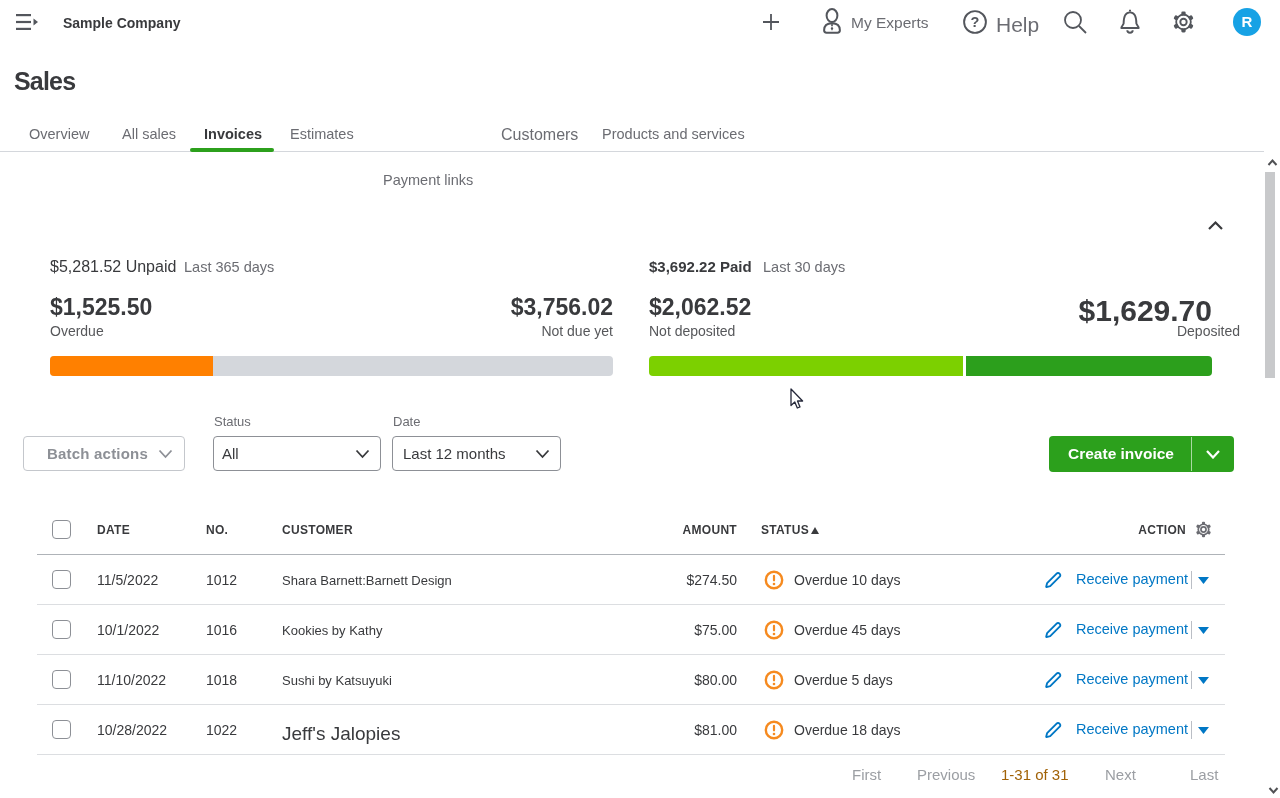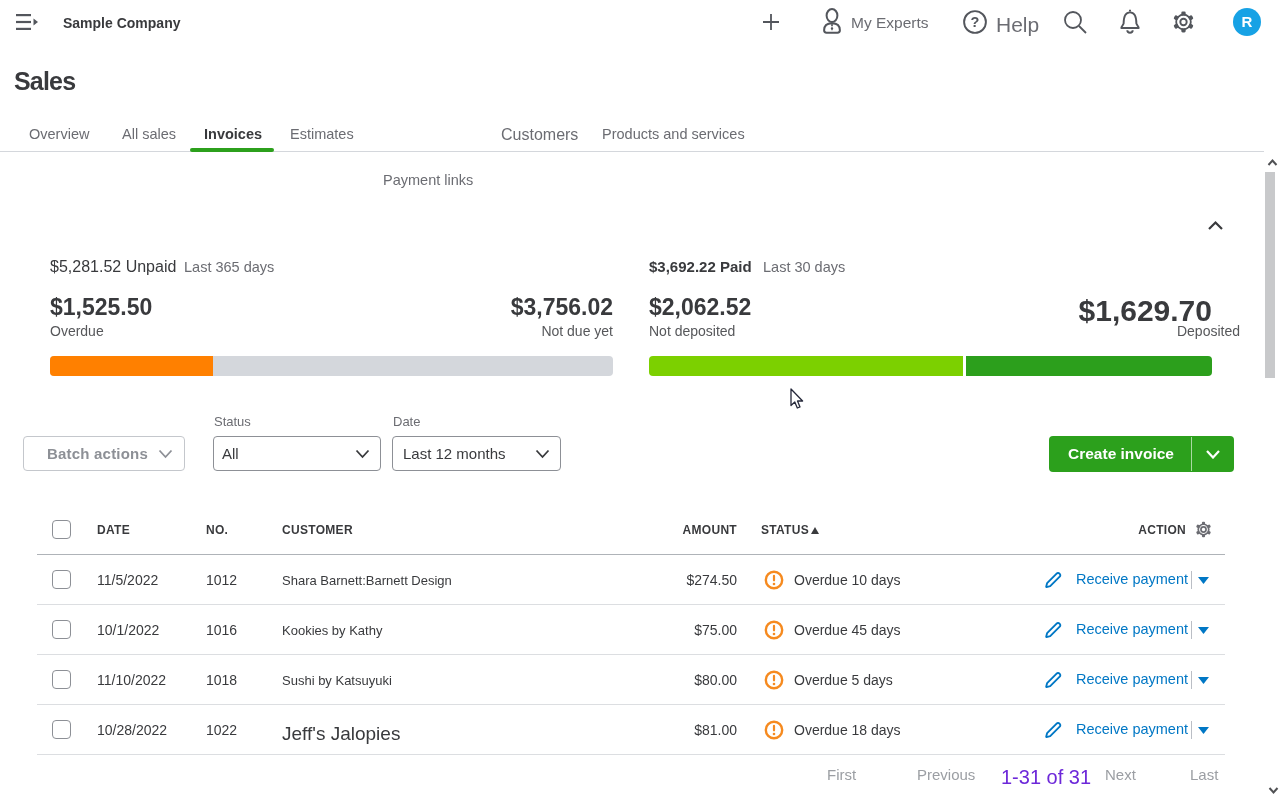--- a/index.html
+++ b/index.html
@@ -231,23 +231,23 @@
     <path d="M2.2 16.8 l0.9 -3.7 l9.5 -9.5 a2.05 2.05 0 0 1 2.9 0 l0.2 0.2 a2.05 2.05 0 0 1 0 2.9 l-9.5 9.5 l-3.7 0.9 z" fill="none" stroke="#0077C5" stroke-width="1.9" stroke-linejoin="round"></path>
   </svg>
   <div class="abs" style="left:1076px; top:721px; font-size:14.5px; color:#0077C5;">Receive payment</div>
   <div class="abs" style="left:1191px; top:721px; width:1px; height:18px; background:#BABEC5;"></div>
   <svg class="abs" style="left:1198px; top:727px;" width="11" height="7" viewBox="0 0 11 7">
     <path d="M0 0 L11 0 L5.5 7 Z" fill="#0077C5"></path>
   </svg>
   <div class="abs" style="left:37px; top:754px; width:1188px; height:1px; background:#DCDEE1;"></div>
 </div>
 
-<div class="abs" style="left:827px; top:766px; font-size:15px; color:#9B9EA3;">First</div>
+<div class="abs" style="left:852px; top:766px; font-size:15px; color:#9B9EA3;">First</div>
 <div class="abs" style="left:917px; top:766px; font-size:15px; color:#9B9EA3;">Previous</div>
-<div class="abs" style="left:1001px; top:766px; font-size:20px; color:#6d28d9;">1-31 of 31</div>
+<div class="abs" style="left:1001px; top:766px; font-size:15px; color:#a16207;">1-31 of 31</div>
 <div class="abs" style="left:1105px; top:766px; font-size:15px; color:#9B9EA3;">Next</div>
 <div class="abs" style="left:1190px; top:766px; font-size:15px; color:#9B9EA3;">Last</div>
 
 <svg class="abs" style="left:1267px; top:157px;" width="11" height="11" viewBox="0 0 11 11">
   <path d="M1.5 8 L5.5 3.5 L9.5 8" fill="none" stroke="#505154" stroke-width="2"></path>
 </svg>
 <div class="abs" style="left:1265px; top:172px; width:10px; height:206px; background:#C8C9CB;"></div>
 <svg class="abs" style="left:1268px; top:785px;" width="11" height="11" viewBox="0 0 11 11">
   <path d="M1.5 3 L5.5 7.5 L9.5 3" fill="none" stroke="#505154" stroke-width="2"></path>
 </svg>

